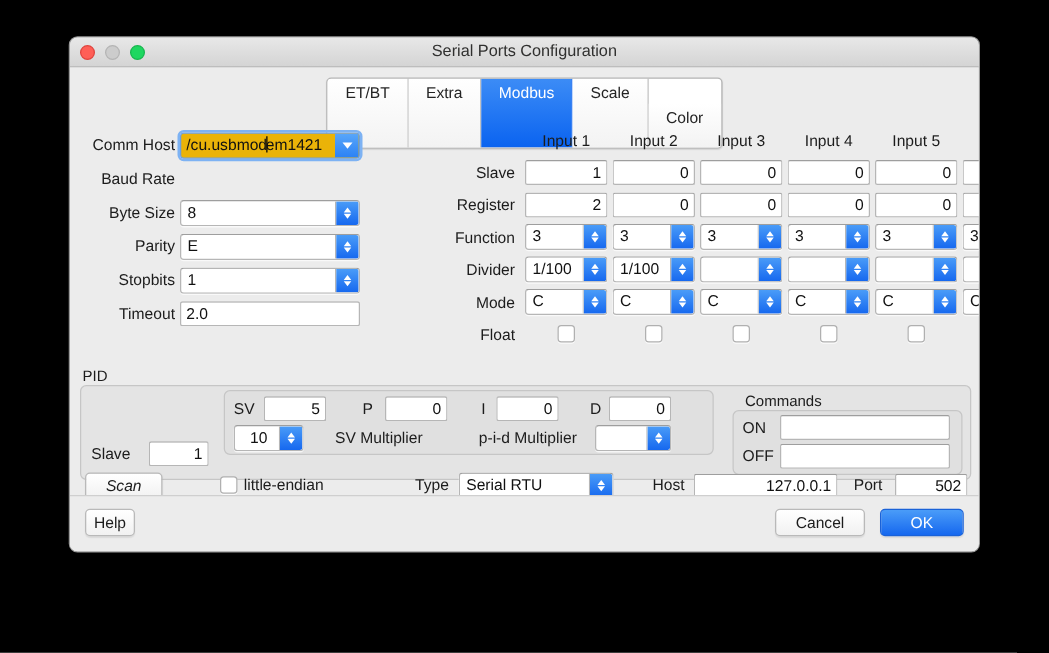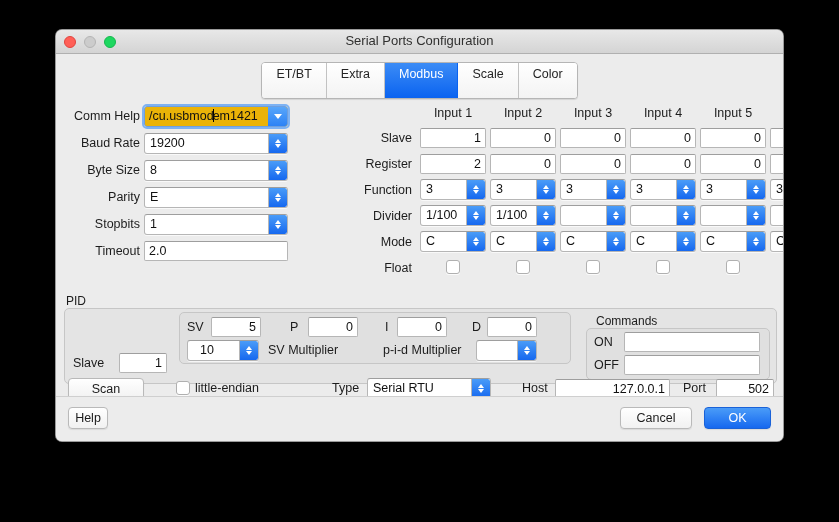--- a/index.html
+++ b/index.html
@@ -82,21 +82,21 @@
   }
   .tab {
     font-size: 12.5px;
     color: #242424;
     padding: 3px 14px 16px 14px;
     background: linear-gradient(to bottom, #ffffff, #f3f3f3);
     border-right: 1px solid #c2c2c2;
     line-height: 16px;
     white-space: nowrap;
   }
-  .tab:last-child { border-right: none; }
+  .tab:last-child { border-right: none; margin-top: 20px; }
   .tab.active {
     background: linear-gradient(to bottom, #3c8cf6, #0a63f0);
     color: #ffffff;
     border-right-color: #0a63f0;
   }
 
   
   .lbl {
     font-size: 12.5px;
     color: #1c1c1c;
@@ -308,38 +308,31 @@
         <div class="tab">Extra</div>
         <div class="tab active">Modbus</div>
         <div class="tab">Scale</div>
         <div class="tab">Color</div>
       </div>
     </div>
 
     <div class="left-col" style="width:290px;">
 
       <div class="row-lc">
-        <div class="lbl" style="left:0;right:auto;">Comm Help</div>
+        <div class="lbl" style="left:0;right:auto;">Comm Host</div>
         <div class="combo-focus" style="position:absolute;left:88px;top:0;width:144px;">
           <div class="txt"><span>/cu.usbmod</span><span class="caret"></span><span>em1421</span></div>
           <div class="btn">
               <span class="chev-dn-w"></span>
             </div>
         </div>
       </div>
 
       <div class="row-lc">
         <div class="lbl" style="left:0;right:auto;">Baud Rate</div>
-        <div class="stepper" style="position:absolute;left:88px;top:0;width:144px;">
-          <span>19200</span>
-          <span class="btn">
-              <i class="chev-up"></i>
-              <i class="chev-dn"></i>
-            </span>
-        </div>
       </div>
 
       <div class="row-lc">
         <div class="lbl" style="left:0;right:auto;">Byte Size</div>
         <div class="stepper" style="position:absolute;left:88px;top:0;width:144px;">
           <span>8</span>
           <span class="btn">
               <i class="chev-up"></i>
               <i class="chev-dn"></i>
             </span>
@@ -483,21 +476,21 @@
 
         <div class="lbl" style="position:absolute;left:110px;top:7px;">P</div>
         <div class="field right" style="position:absolute;left:128px;top:4px;width:50px;">0</div>
 
         <div class="lbl" style="position:absolute;left:205px;top:7px;">I</div>
         <div class="field right" style="position:absolute;left:217px;top:4px;width:50px;">0</div>
 
         <div class="lbl" style="position:absolute;left:292px;top:7px;">D</div>
         <div class="field right" style="position:absolute;left:307px;top:4px;width:50px;">0</div>
 
-        <div class="stepper" style="position:absolute;left:7px;top:27px;width:72px;padding-left:12px;">
+        <div class="stepper" style="position:absolute;left:7px;top:27px;width:56px;padding-left:12px;">
           <span>10</span>
           <span class="btn">
               <i class="chev-up"></i>
               <i class="chev-dn"></i>
             </span>
         </div>
         <div class="lbl" style="position:absolute;left:88px;top:30px;">SV Multiplier</div>
 
         <div class="lbl" style="position:absolute;left:203px;top:30px;">p-i-d Multiplier</div>
         <div class="stepper" style="position:absolute;left:296px;top:27px;width:61px;">
@@ -512,21 +505,21 @@
       <div class="group-title" style="left:531px;top:5px;">Commands</div>
       <div class="groupbox" style="left:521px;top:19px;width:182px;height:50px;background:#e0e0e0;">
         <div class="lbl" style="position:absolute;left:7px;top:6px;">ON</div>
         <div class="field" style="position:absolute;left:37px;top:3px;width:136px;" placeholder=""></div>
         <div class="lbl" style="position:absolute;left:7px;top:29px;">OFF</div>
         <div class="field" style="position:absolute;left:37px;top:26px;width:136px;" placeholder=""></div>
       </div>
     </div>
 
     <div>
-      <div class="pbtn" style="position:absolute;left:12px;top:324px;width:76px;">Scan</div>
+      <div class="pbtn" style="position:absolute;left:12px;top:324px;width:62px;font-style:italic;">Scan</div>
 
       <div class="cbox" style="position:absolute;left:120px;top:327px;"></div>
       <div class="lbl" style="position:absolute;left:139px;top:327px;">little-endian</div>
 
       <div class="lbl" style="position:absolute;left:276px;top:327px;">Type</div>
       <div class="stepper" style="position:absolute;left:311px;top:324px;width:124px;">
         <span>Serial RTU</span>
         <span class="btn">
             <i class="chev-up"></i>
             <i class="chev-dn"></i>

